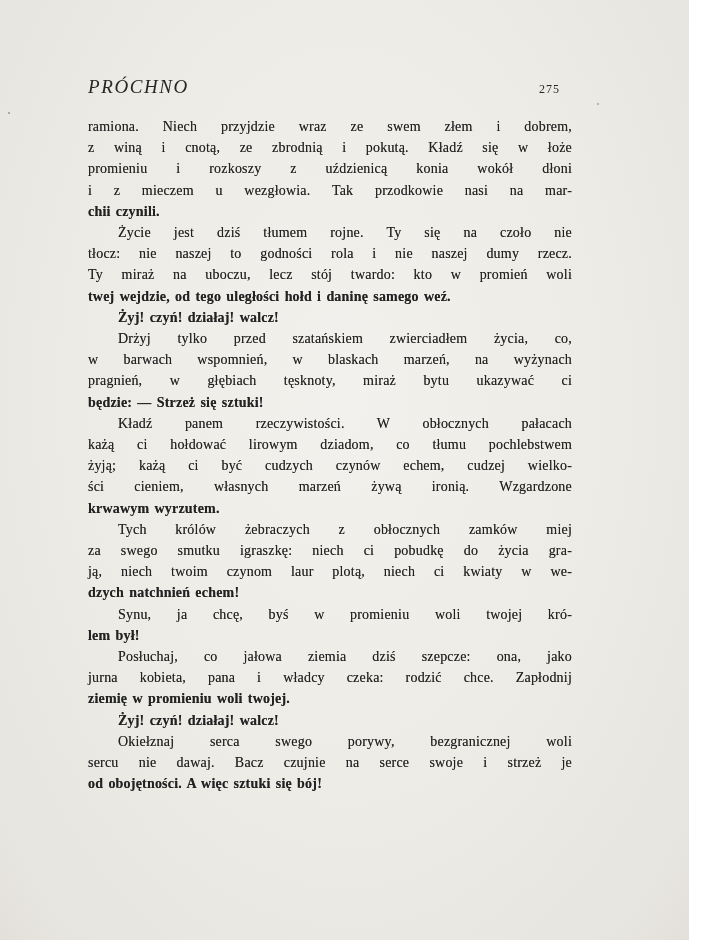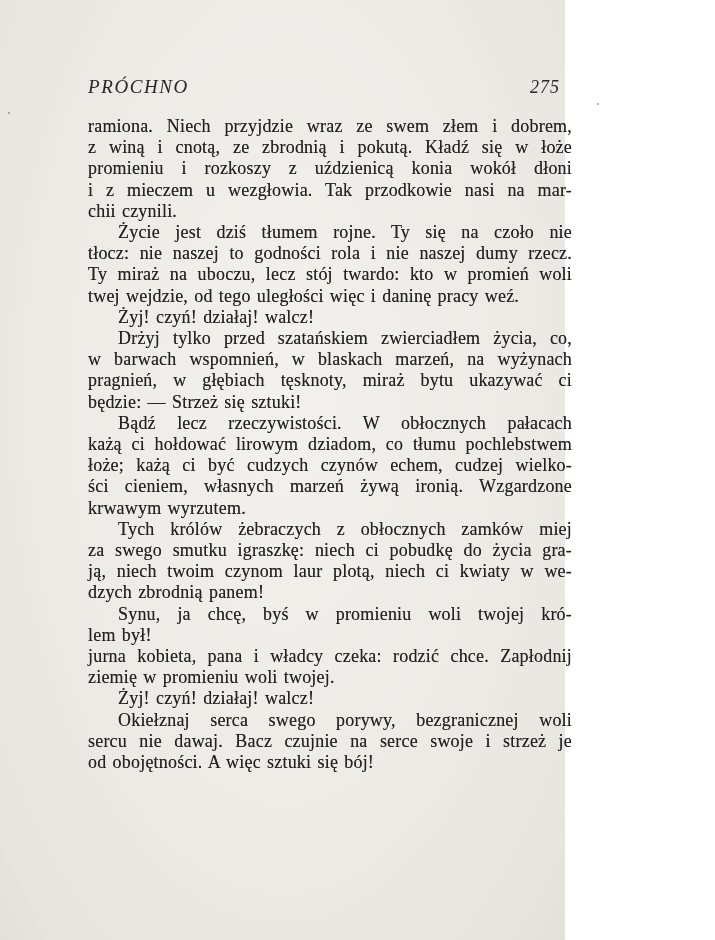--- a/index.html
+++ b/index.html
@@ -7,70 +7,70 @@
     padding: 0;
   }
   body {
     width: 715px;
     height: 940px;
     overflow: hidden;
     font-family: "Liberation Serif", "DejaVu Serif", serif;
   }
   .page {
     position: relative;
-    width: 565px;
+    width: 689px;
     height: 940px;
     background: radial-gradient(ellipse at 50% 42%, #f2f1ed 0%, #ecebe6 55%, #e7e5df 90%, #e2e0d9 100%);
     color: #232323;
   }
   .running-head {
     position: absolute;
     left: 88px;
     top: 76px;
     width: 484px;
     display: flex;
     justify-content: space-between;
     align-items: baseline;
   }
   .book-title {
     font-style: italic;
     font-size: 19px;
     letter-spacing: 1.6px;
     color: #262626;
   }
   .page-number {
-    font-style: italic;
-    font-size: 18px;
+    font-size: 12px;
     letter-spacing: 1px;
     padding-right: 12px;
     color: #2a2a2a;
   }
   .text-block {
     position: absolute;
     left: 88px;
     top: 116px;
     width: 484px;
   }
   .line {
     white-space: nowrap;
-    font-size: 18px;
+    font-size: 14px;
     line-height: 21.2px;
     letter-spacing: 0.2px;
     word-spacing: 1.5px;
     text-align: justify;
     text-align-last: justify;
     color: #222222;
     text-shadow: 0 0 0.5px rgba(30,30,30,0.55);
   }
   .line.indent {
     padding-left: 30px;
   }
   .line.par-end {
     text-align: left;
     text-align-last: left;
+    font-weight: bold;
   }
   .speckle {
     position: absolute;
     border-radius: 50%;
     background: #9a968e;
   }
   .speckle.s1 { left: 8px;  top: 112px; width: 2px; height: 2px; }
   .speckle.s2 { left: 597px; top: 103px; width: 2px; height: 2px; background: #a8a49c; }
 </style>
 </head>
@@ -84,37 +84,38 @@
 
   <div class="text-block">
       <div class="line">ramiona. Niech przyjdzie wraz ze swem złem i dobrem,</div>
       <div class="line">z winą i cnotą, ze zbrodnią i pokutą. Kładź się w łoże</div>
       <div class="line">promieniu i rozkoszy z uździenicą konia wokół dłoni</div>
       <div class="line">i z mieczem u wezgłowia. Tak przodkowie nasi na mar-</div>
       <div class="line par-end">chii czynili.</div>
       <div class="line indent">Życie jest dziś tłumem rojne. Ty się na czoło nie</div>
       <div class="line">tłocz: nie naszej to godności rola i nie naszej dumy rzecz.</div>
       <div class="line">Ty miraż na uboczu, lecz stój twardo: kto w promień woli</div>
-      <div class="line par-end">twej wejdzie, od tego uległości więc i daninę pracy weź.</div>
+      <div class="line par-end">twej wejdzie, od tego uległości hołd i daninę samego weź.</div>
       <div class="line indent par-end">Żyj! czyń! działaj! walcz!</div>
       <div class="line indent">Drżyj tylko przed szatańskiem zwierciadłem życia, co,</div>
       <div class="line">w barwach wspomnień, w blaskach marzeń, na wyżynach</div>
       <div class="line">pragnień, w głębiach tęsknoty, miraż bytu ukazywać ci</div>
       <div class="line par-end">będzie: — Strzeż się sztuki!</div>
-      <div class="line indent">Bądź lecz rzeczywistości. W obłocznych pałacach</div>
+      <div class="line indent">Kładź panem rzeczywistości. W obłocznych pałacach</div>
       <div class="line">każą ci hołdować lirowym dziadom, co tłumu pochlebstwem</div>
-      <div class="line">łoże; każą ci być cudzych czynów echem, cudzej wielko-</div>
+      <div class="line">żyją; każą ci być cudzych czynów echem, cudzej wielko-</div>
       <div class="line">ści cieniem, własnych marzeń żywą ironią. Wzgardzone</div>
       <div class="line par-end">krwawym wyrzutem.</div>
       <div class="line indent">Tych królów żebraczych z obłocznych zamków miej</div>
       <div class="line">za swego smutku igraszkę: niech ci pobudkę do życia gra-</div>
       <div class="line">ją, niech twoim czynom laur plotą, niech ci kwiaty w we-</div>
-      <div class="line par-end">dzych zbrodnią panem!</div>
+      <div class="line par-end">dzych natchnień echem!</div>
       <div class="line indent">Synu, ja chcę, byś w promieniu woli twojej kró-</div>
       <div class="line par-end">lem był!</div>
+      <div class="line indent">Posłuchaj, co jałowa ziemia dziś szepcze: ona, jako</div>
       <div class="line">jurna kobieta, pana i władcy czeka: rodzić chce. Zapłodnij</div>
       <div class="line par-end">ziemię w promieniu woli twojej.</div>
       <div class="line indent par-end">Żyj! czyń! działaj! walcz!</div>
       <div class="line indent">Okiełznaj serca swego porywy, bezgranicznej woli</div>
       <div class="line">sercu nie dawaj. Bacz czujnie na serce swoje i strzeż je</div>
       <div class="line par-end">od obojętności. A więc sztuki się bój!</div>
     </div>
 
   <div class="speckle s1"></div>
   <div class="speckle s2"></div>

